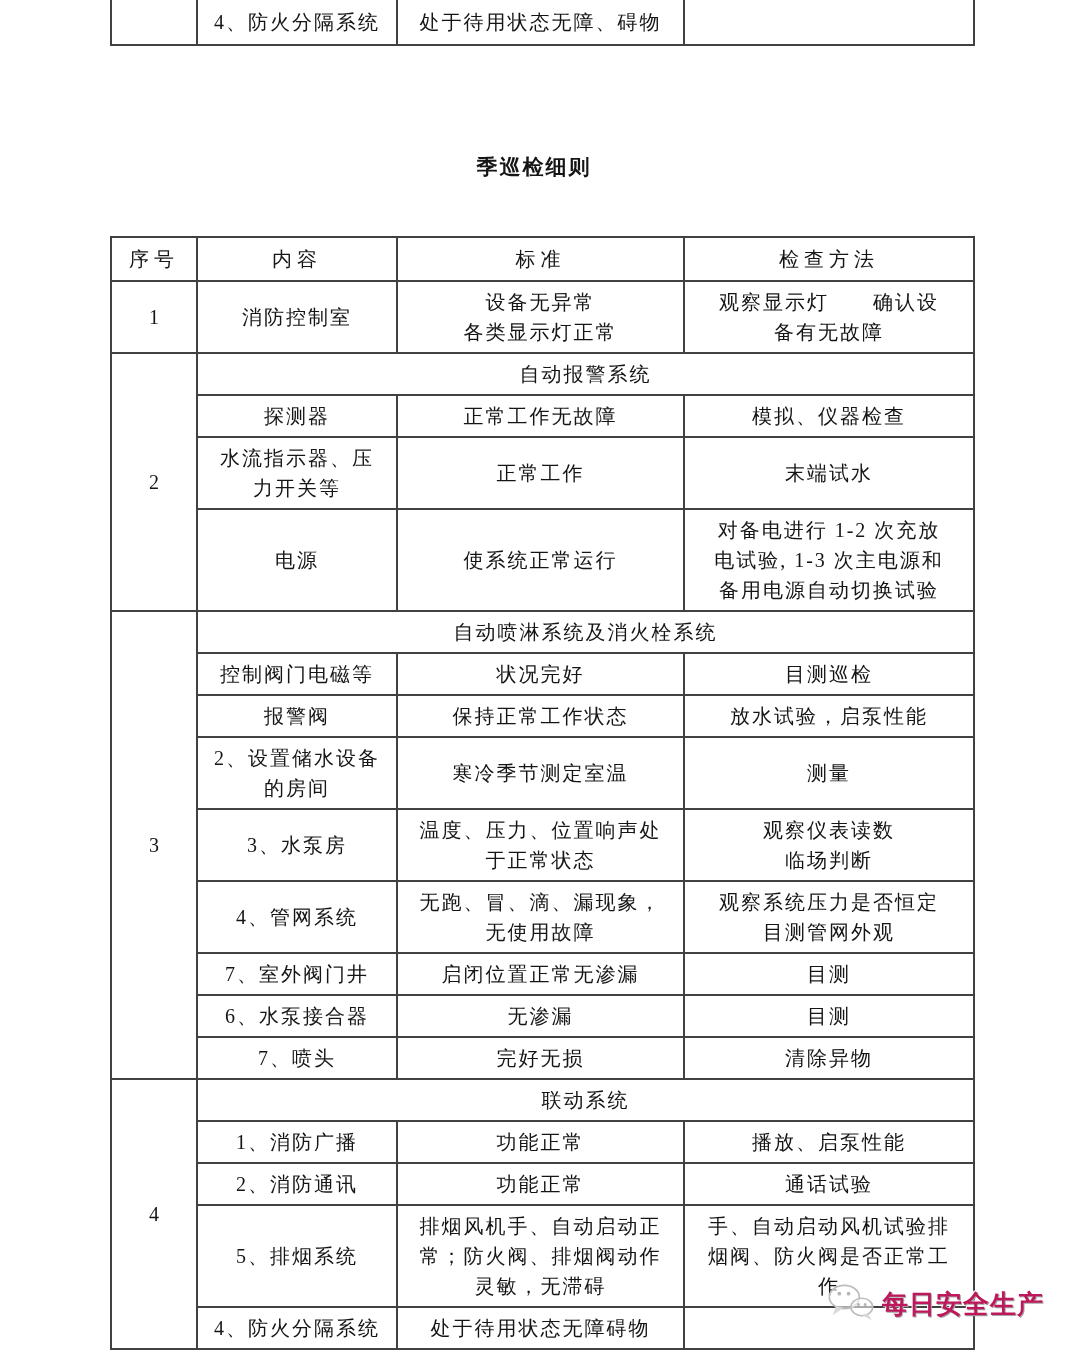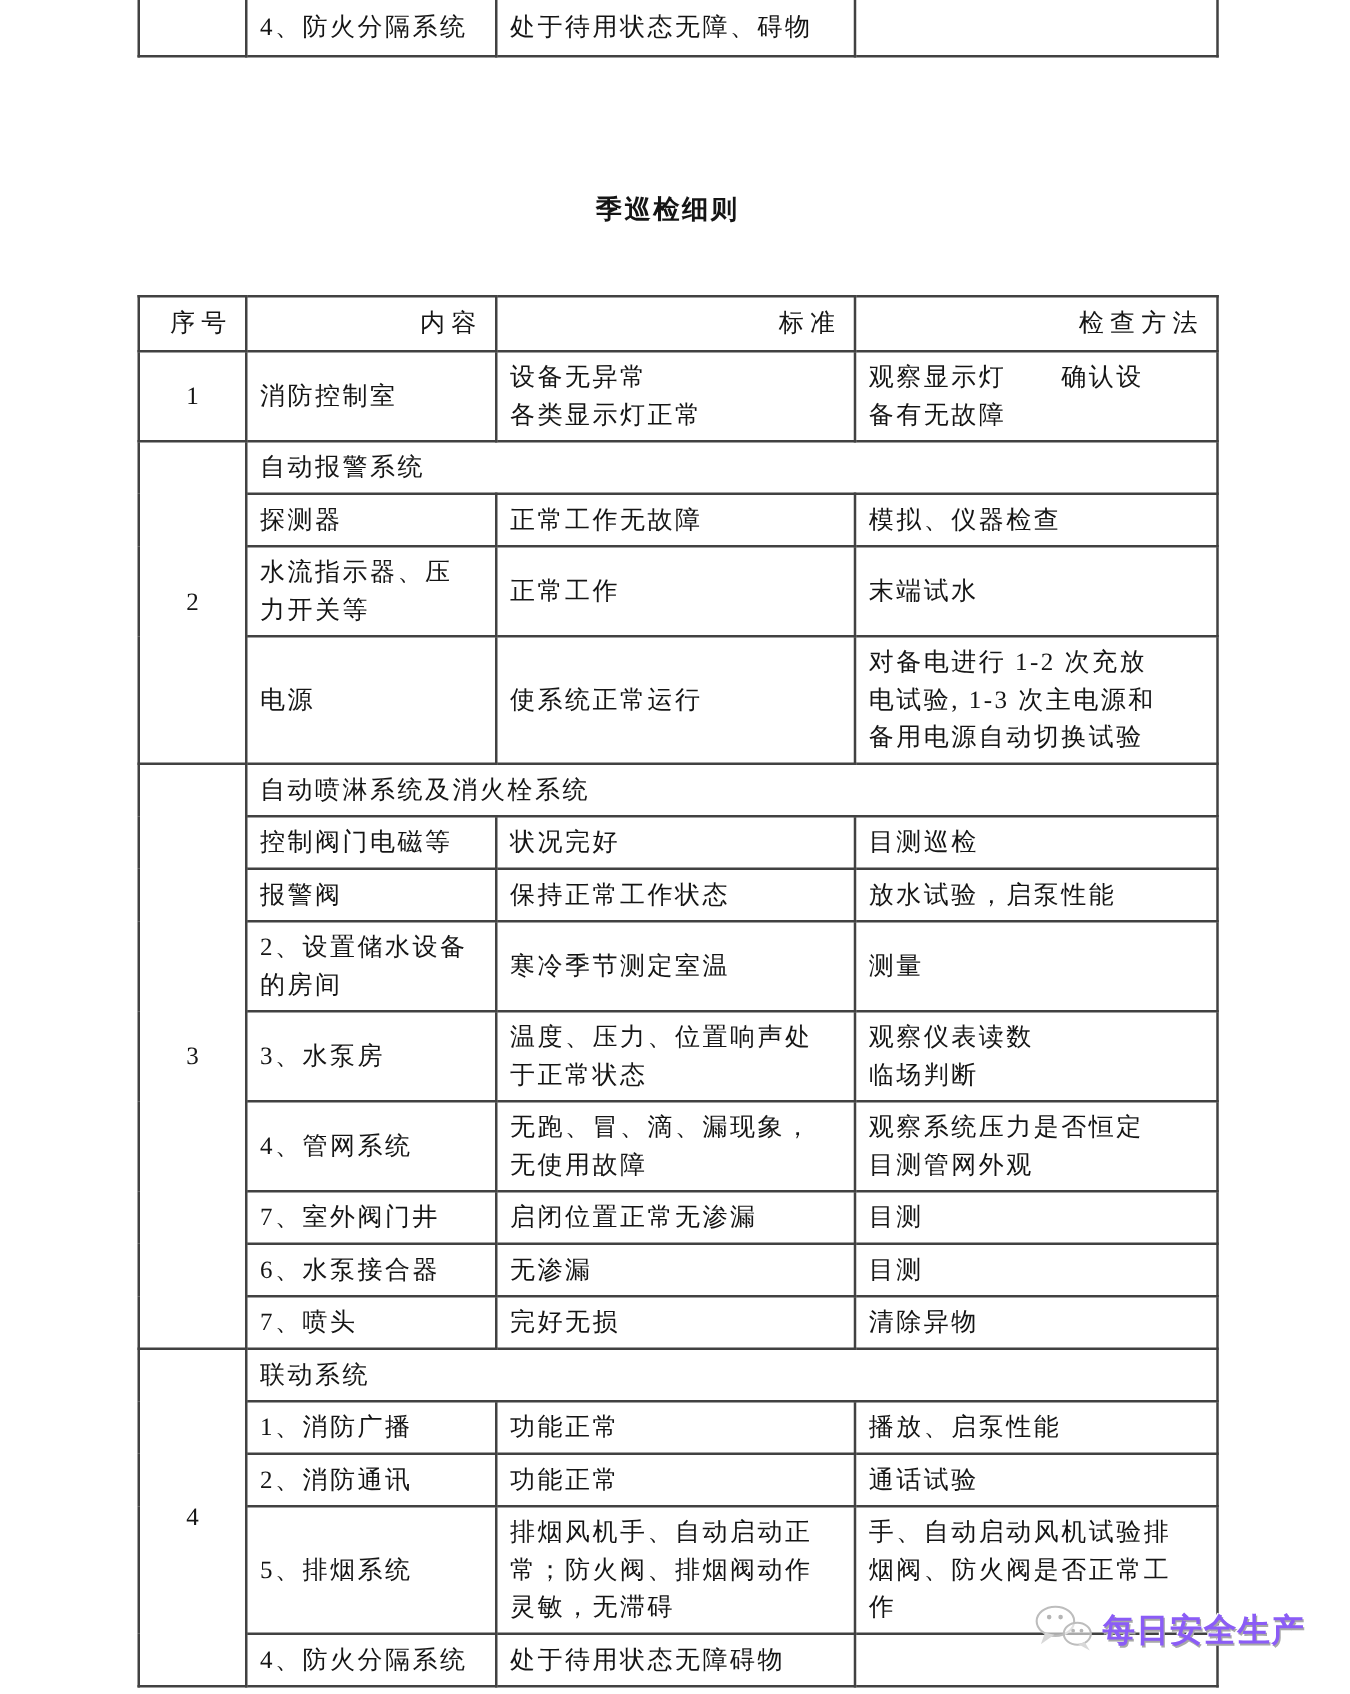--- a/index.html
+++ b/index.html
@@ -20,22 +20,22 @@
   }
   td, th {
     border: 2px solid #414141;
     font-size: 20px;
     letter-spacing: 2px;
     line-height: 30px;
     vertical-align: middle;
     white-space: pre-line;
     overflow: hidden;
   }
-  td { padding: 5px 10px; text-align: left; }
-  th { padding: 6px 10px; text-align: right; font-weight: normal; letter-spacing: 5px; }
+  td { padding: 5px 10px; text-align: center; }
+  th { padding: 6px 10px; text-align: center; font-weight: normal; letter-spacing: 5px; }
   td.seq { text-align: center; padding: 5px 2px; letter-spacing: 0; }
   .top-frag { margin-top: -2px; }
   .top-frag td { padding: 7px 10px; }
   .doc-title {
     margin: 107px 12px 0 0;
     text-align: center;
     font-size: 21px;
     font-weight: bold;
     letter-spacing: 2px;
   }
@@ -43,21 +43,21 @@
   .watermark {
     position: absolute;
     left: 826px; top: 1282px;
     display: flex; align-items: center; gap: 6px;
     z-index: 5;
     pointer-events: none;
   }
   .wm-text {
     font-size: 26px;
     font-weight: bold;
-    color: #8b5cf6;
+    color: #be185d;
     letter-spacing: 1px;
     white-space: nowrap;
     text-shadow: 1px 1px 0 #a8a8a8, -1px -1px 0 #ffffff;
   }
 </style>
 </head>
 <body>
 
 <table class="top-frag">
   <colgroup>

